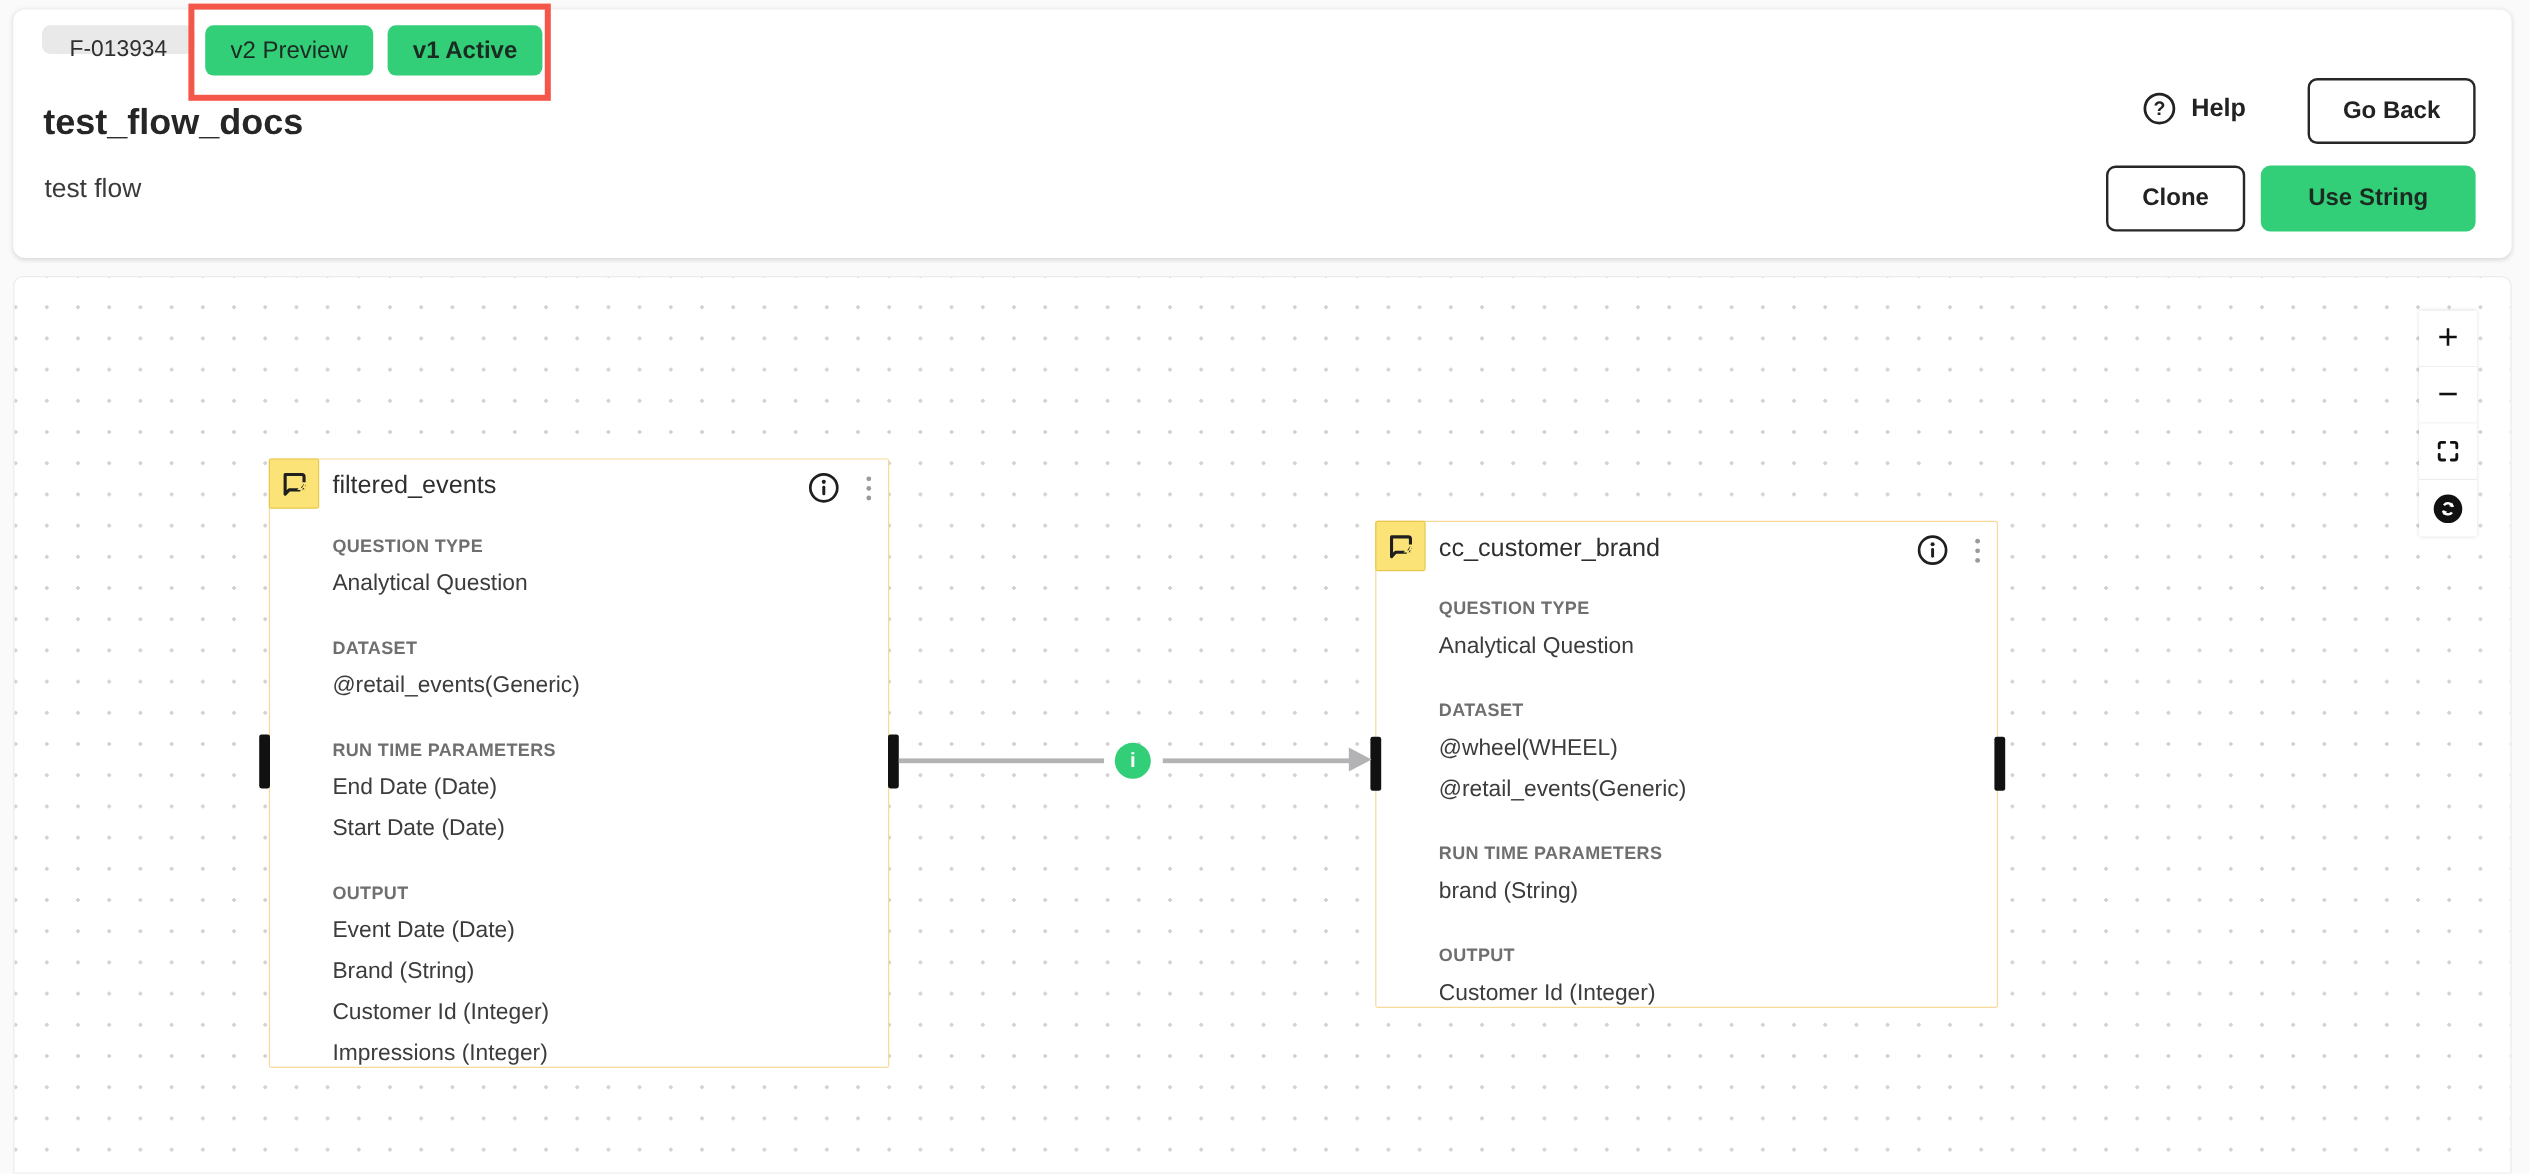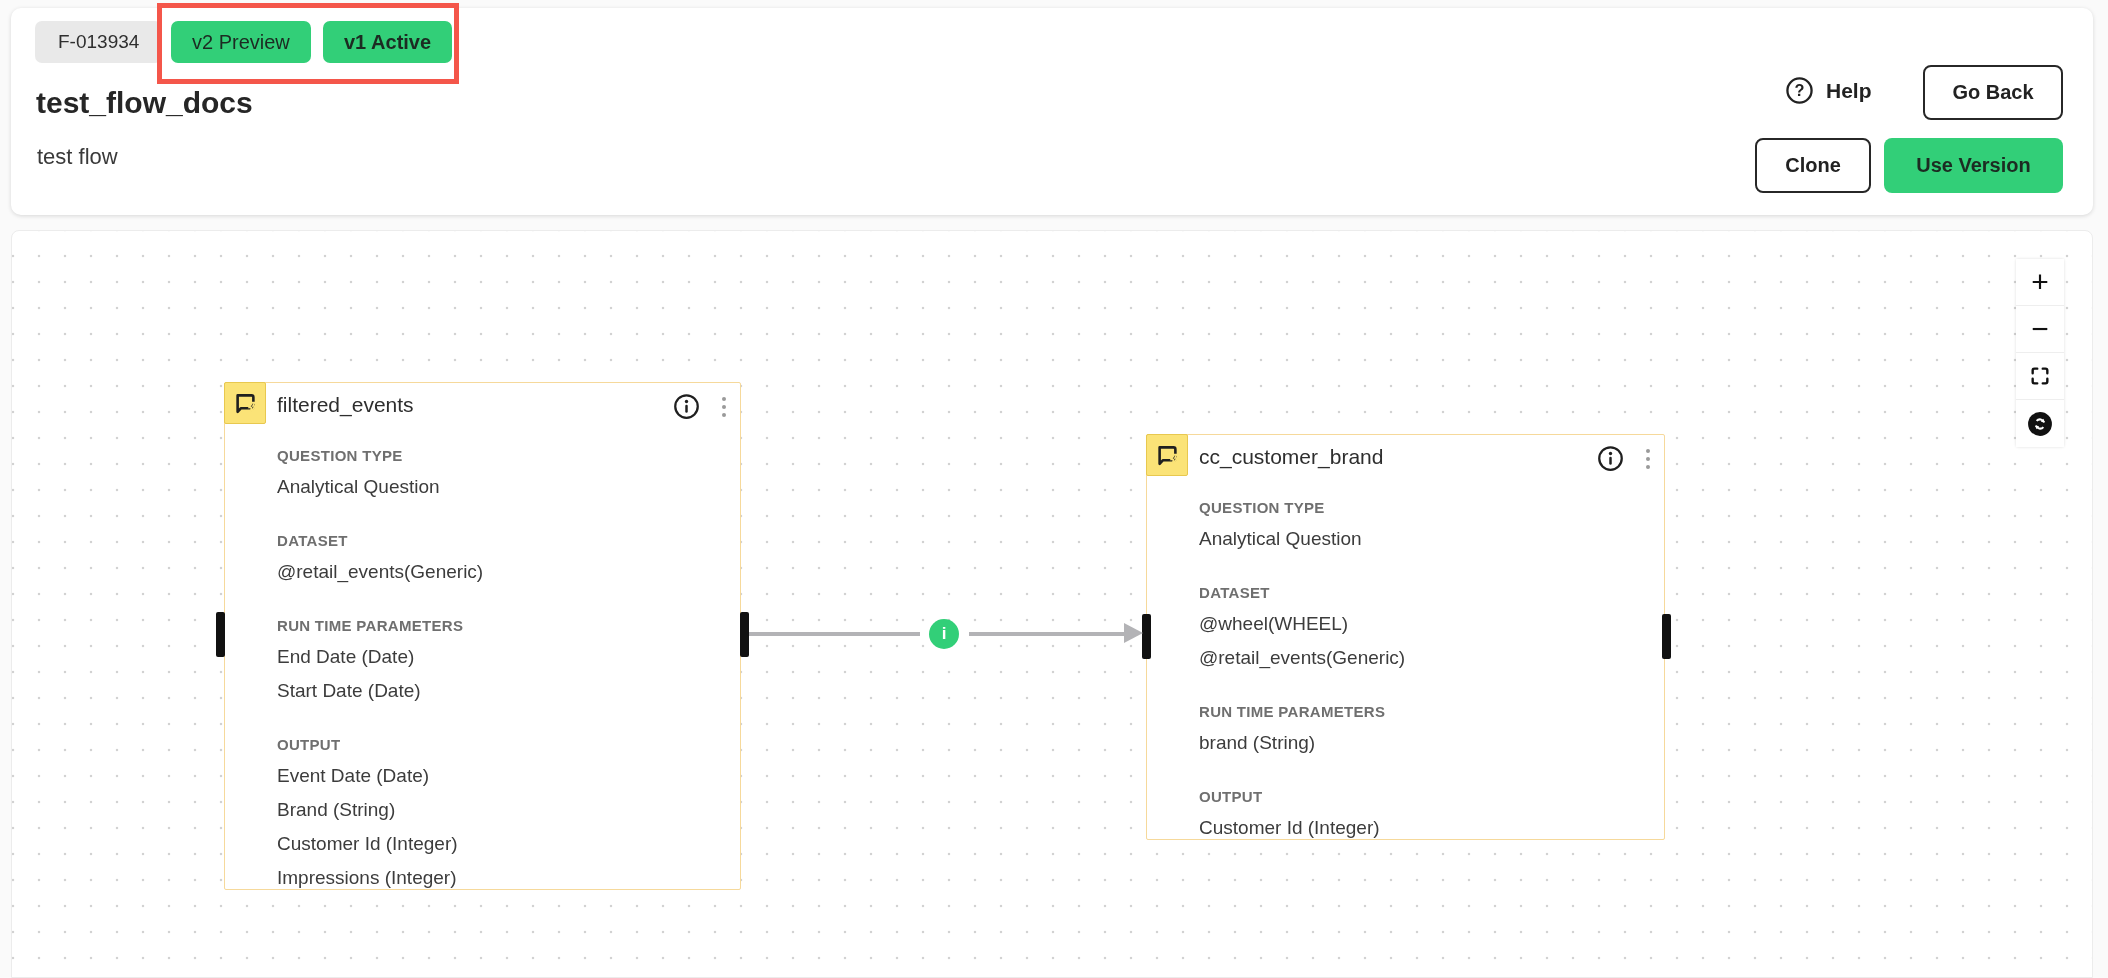--- a/index.html
+++ b/index.html
@@ -12,21 +12,21 @@
     color: #2d2d2d;
   }
 
   
   .header-panel {
     position: absolute; left: 11px; top: 8px; width: 2082px; height: 207px;
     background: #ffffff; border-radius: 10px;
     box-shadow: 0 1px 4px rgba(0,0,0,0.14);
   }
   .flow-id-badge {
-    position: absolute; left: 24px; top: 13px; height: 42px;
+    position: absolute; left: 24px; top: 13px; height: 24px;
     background: #e9e9e9; border-radius: 7px; padding: 0 23px;
     font-size: 19px; color: #2f2f2f; line-height: 42px;
   }
   .annotation-box {
     position: absolute; left: 146px; top: -5px; width: 302px; height: 81px;
     border: 5px solid #f4564a; pointer-events: none; z-index: 5;
   }
   .version-badge {
     position: absolute; top: 13px; height: 42px; border: none; cursor: pointer;
     background: #32cf78; border-radius: 7px; padding: 0 21px;
@@ -132,21 +132,21 @@
       <svg width="29" height="29" viewBox="0 0 24 24">
         <circle cx="12" cy="12" r="10" fill="none" stroke="#222" stroke-width="1.9"></circle>
         <text x="12" y="16.6" text-anchor="middle" font-size="13.5" font-weight="700" fill="#222" font-family="inherit">?</text>
       </svg>
     </span>
     <span class="help-label">Help</span>
   </div>
 
   <button class="btn btn-goback">Go Back</button>
   <button class="btn btn-clone">Clone</button>
-  <button class="btn btn-use-version">Use Version</button>
+  <button class="btn btn-use-version">Use String</button>
 </div>
 
 <div class="canvas-panel">
 
   <div class="node node-1">
     <div class="node-icon-box">
       <svg width="27" height="27" viewBox="0 0 24 24">
         <path d="M5 4.8 h12.4 a1.6 1.6 0 0 1 1.6 1.6 v8.2 a1.6 1.6 0 0 1 -1.6 1.6 h-9.4 l-3 3.2 z" fill="none" stroke="#1f1f1f" stroke-width="2.3" stroke-linejoin="round"></path>
         <path d="M18.2 11.2 l-2.9 4.4 h2 l-0.9 4 4.4 -5.4 h-2.2 l1.5 -3 z" fill="#1f1f1f" stroke="#fbe377" stroke-width="1.4"></path>
       </svg>

